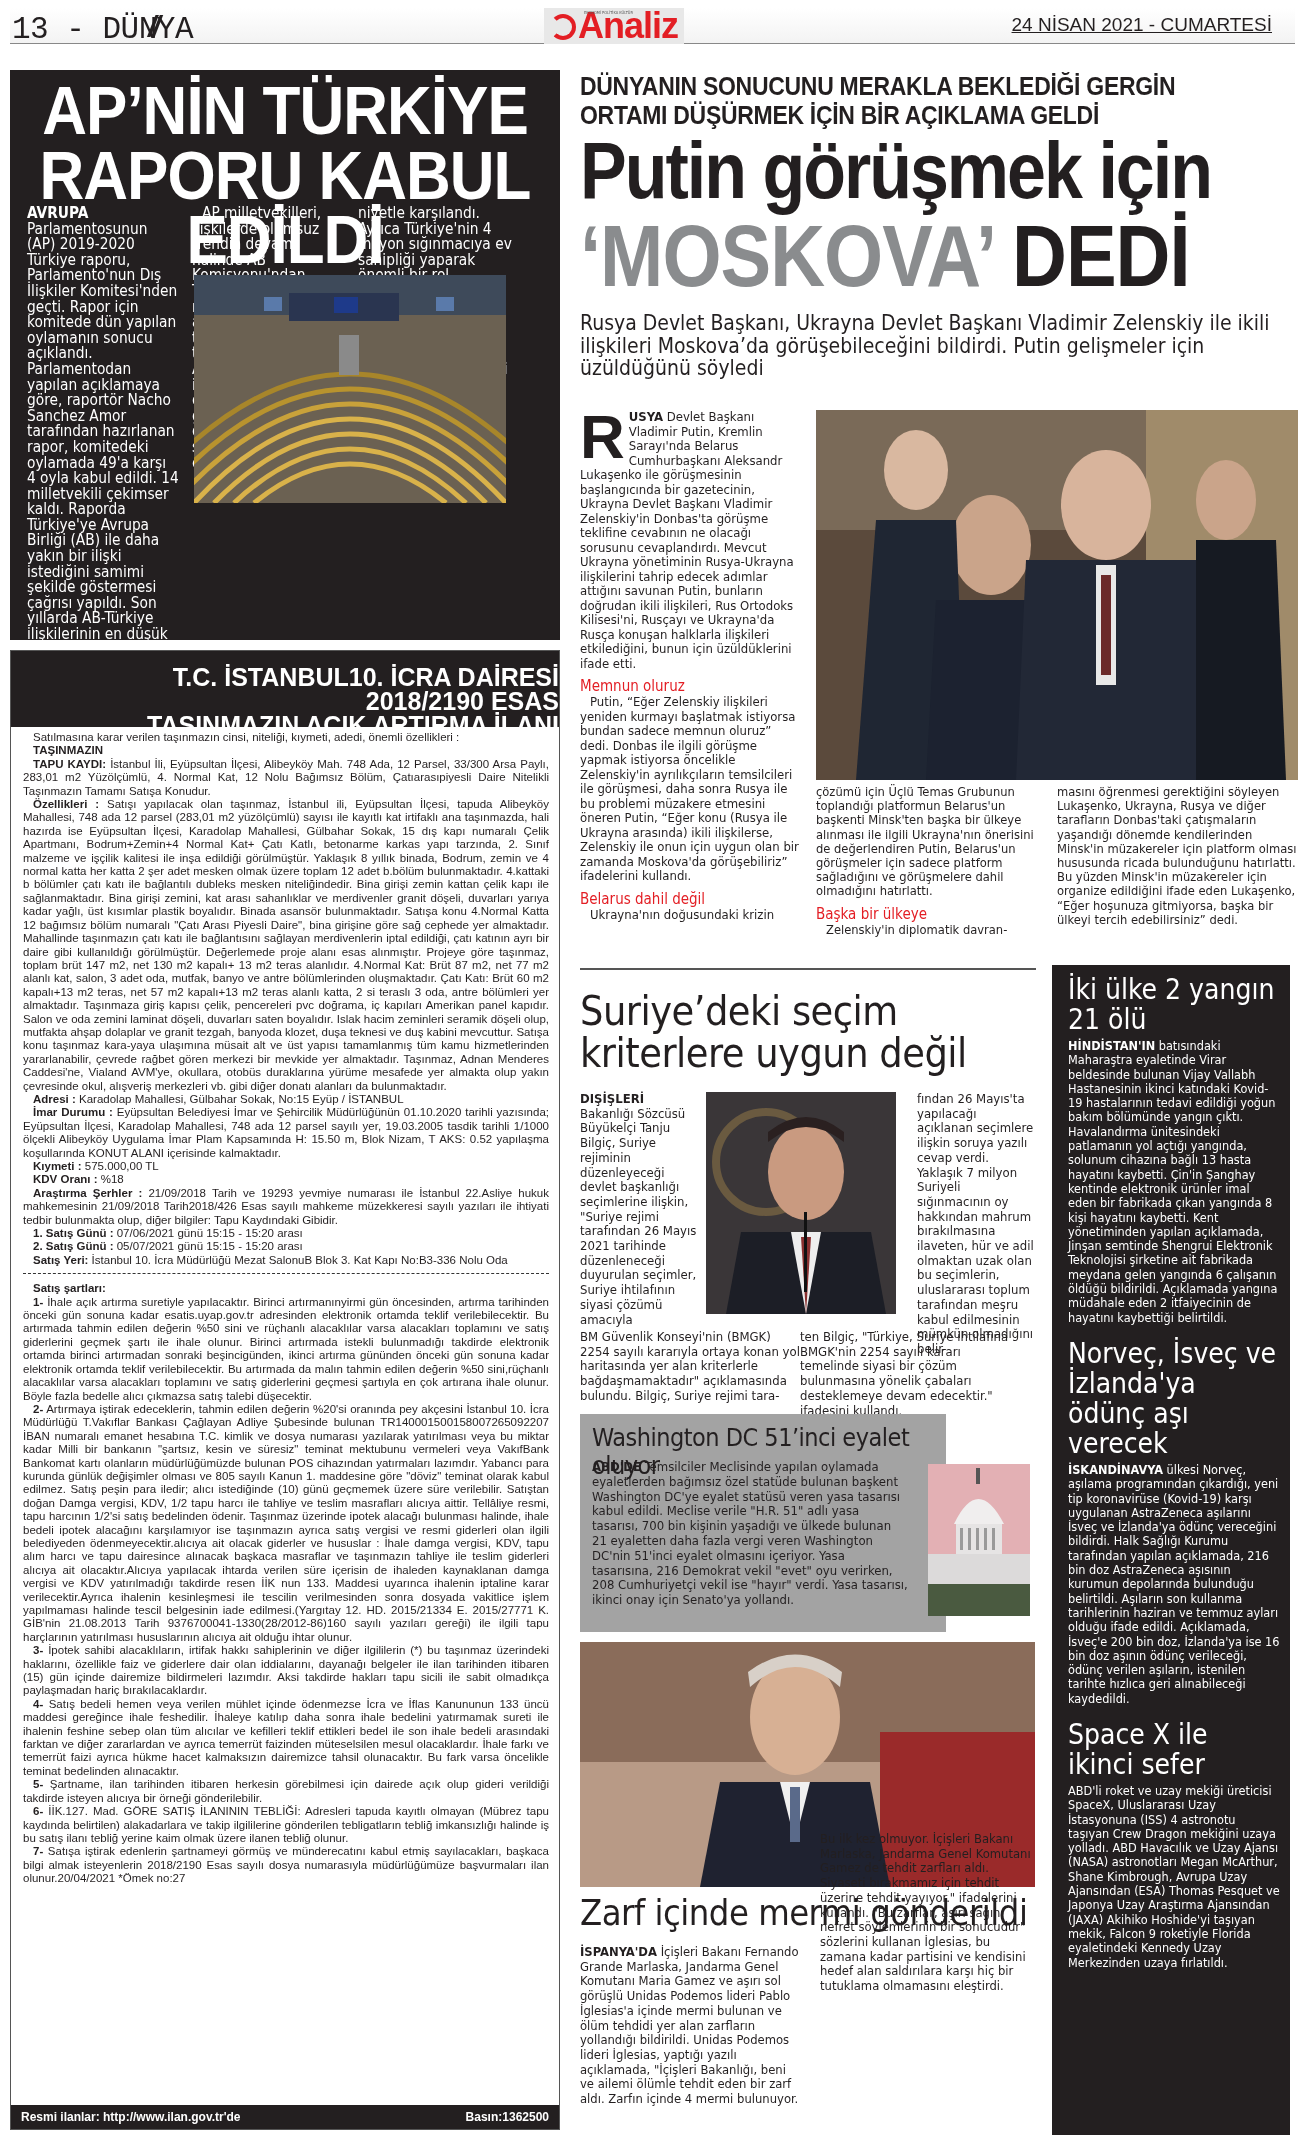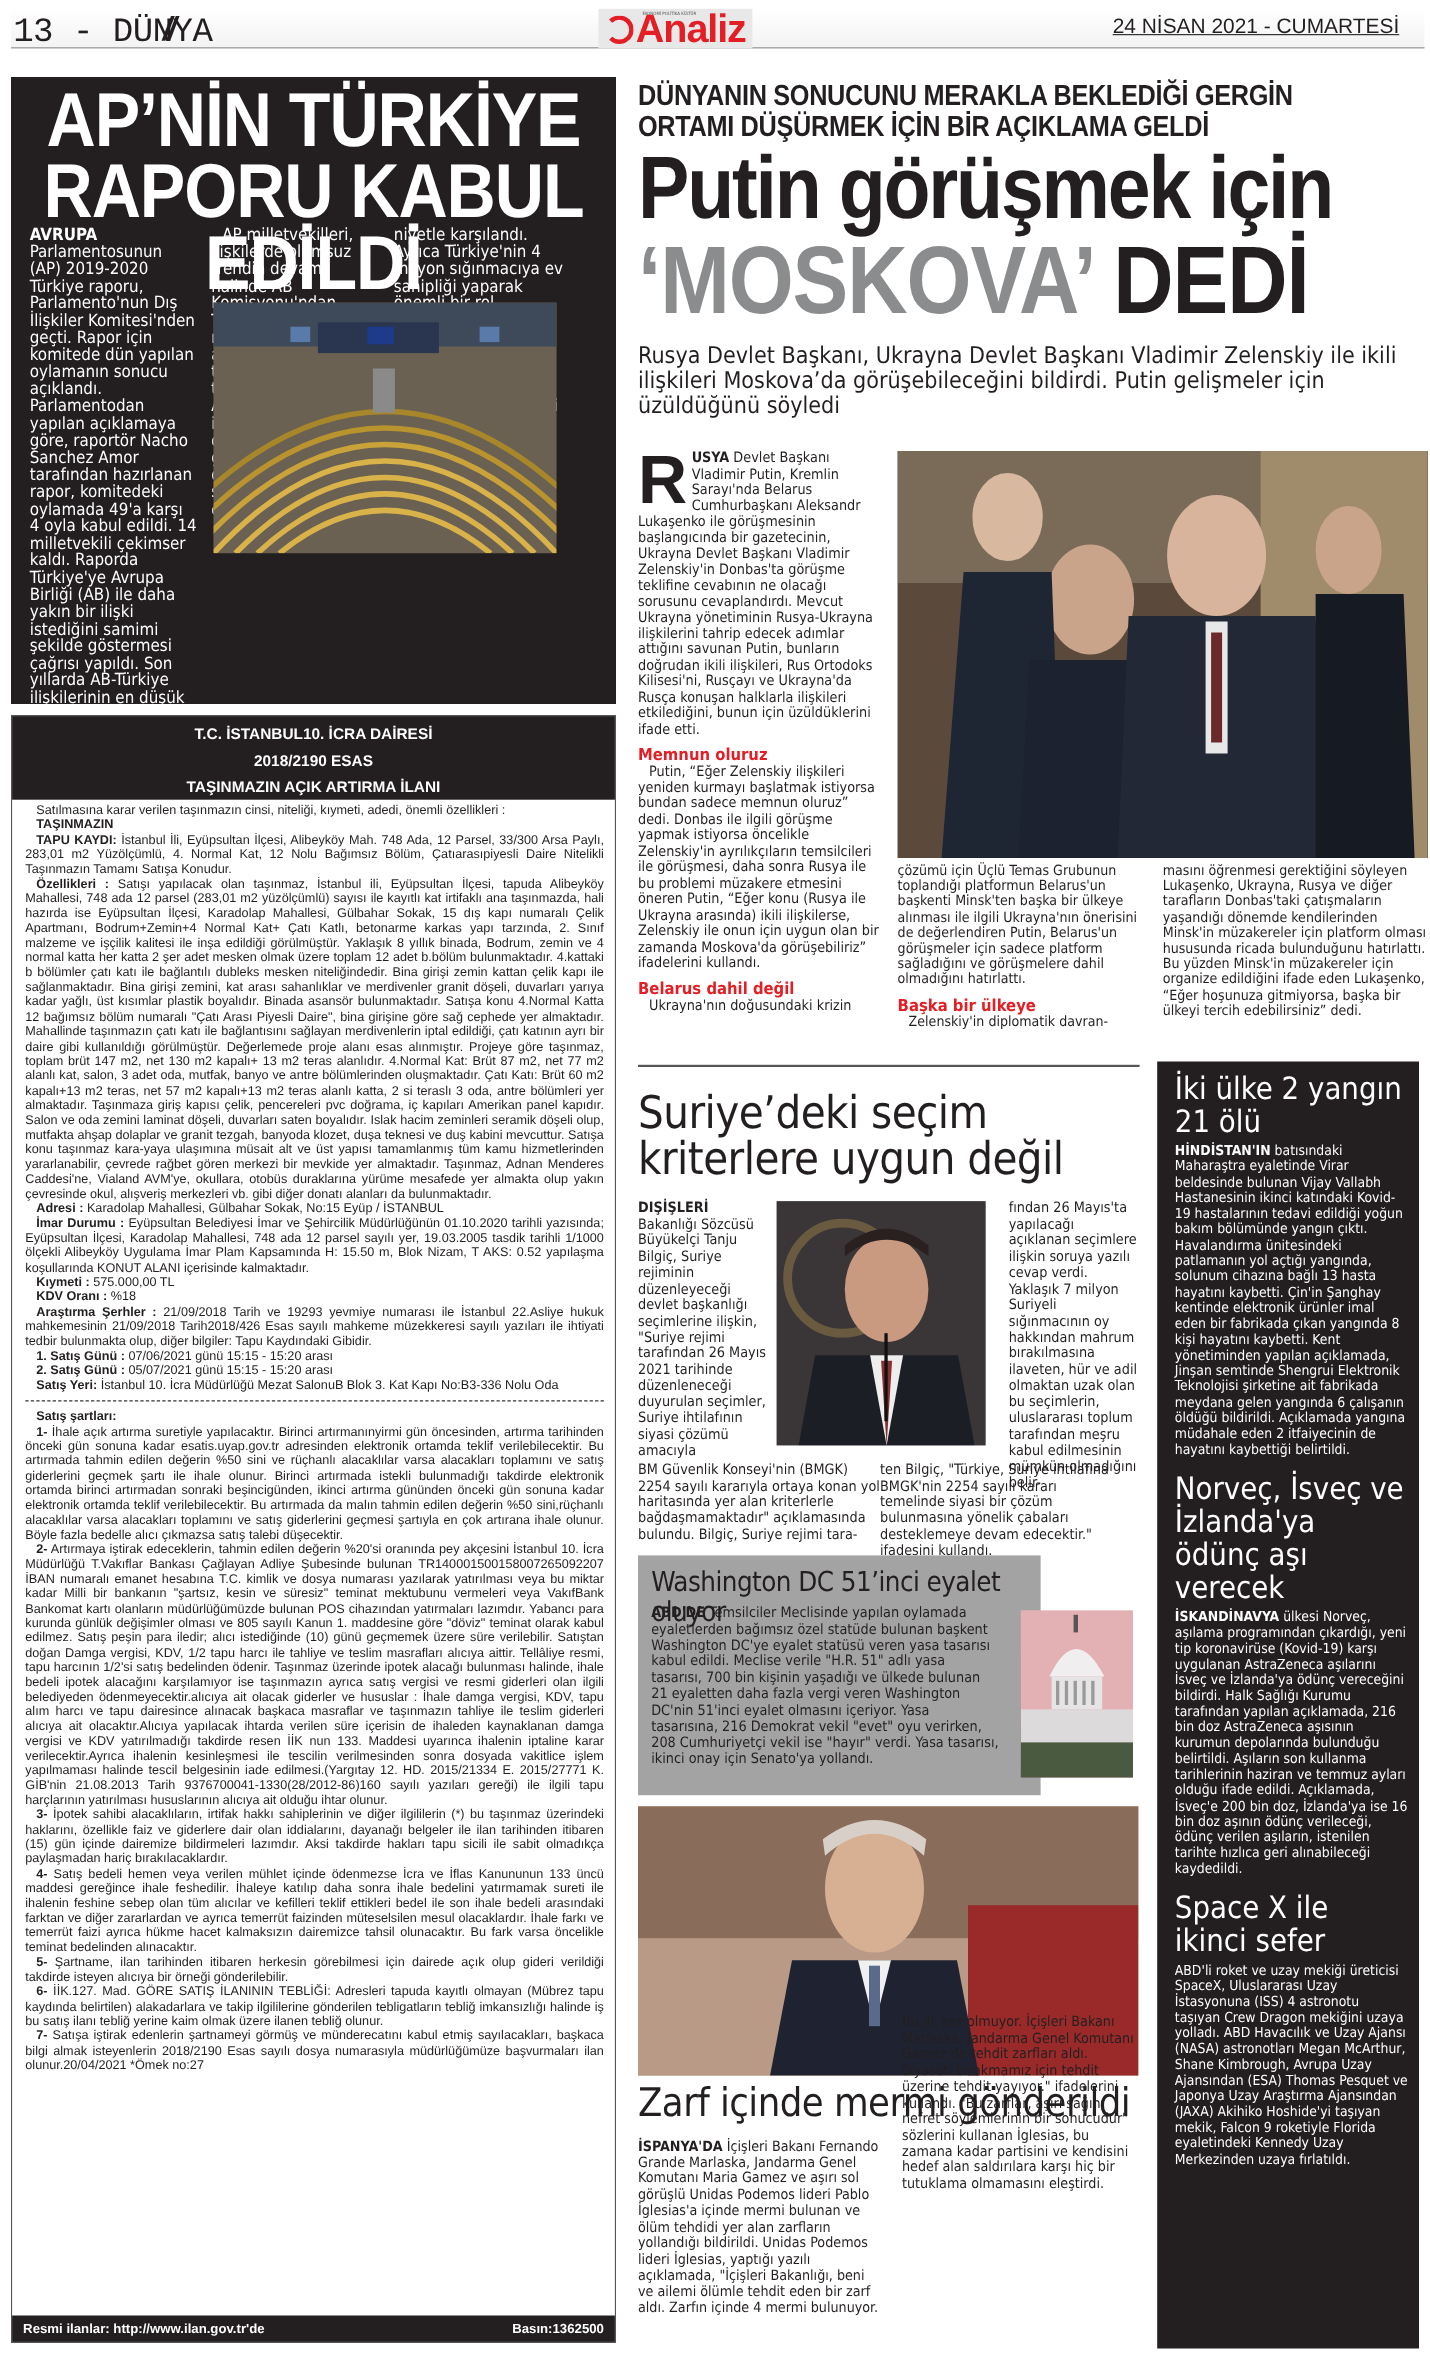--- a/index.html
+++ b/index.html
@@ -17,36 +17,36 @@
   
   #ap-box{left:10px;top:70px;width:550px;height:570px;background:#231f20;color:#fff}
   #ap-title{left:0;top:18px;width:550px;text-align:center;font-family:"Liberation Sans",sans-serif;font-weight:bold;font-size:62px;line-height:58px;letter-spacing:-1px;transform:scaleY(1.12)}
   .ap-col{font-size:15.3px;line-height:15.6px;color:#fff}
   #ap-col1{left:17px;top:136px;width:152px}
   #ap-col2{left:182px;top:136px;width:158px}
   #ap-col3{left:348px;top:136px;width:160px}
   #ap-photo{left:184px;top:205px;width:312px;height:228px;overflow:hidden;background:#5a4f3f}
   
   #legal{left:10px;top:650px;width:550px;height:1480px;border:1px solid #555;background:#fff}
-  #legal-head{left:0;top:0;width:100%;height:76px;background:#231f20;color:#fff;text-align:center;font-family:"Liberation Sans",sans-serif;font-weight:bold;font-size:14px;line-height:24px;padding-top:4px}
+  #legal-head{left:0;top:0;width:100%;height:76px;background:#231f20;color:#fff;text-align:right;font-family:"Liberation Sans",sans-serif;font-weight:bold;font-size:25px;line-height:24px;padding-top:14px}
   #legal-body{left:12px;top:80px;width:526px;font-family:"Liberation Sans",sans-serif;font-size:11.5px;line-height:13.4px;color:#231f20;text-align:justify}
   #legal-body p{text-indent:10px}
   #legal-body b{font-weight:bold}
   #legal-sep{border-top:1px dashed #333;margin:6px 0 8px}
   #legal-foot{left:0;bottom:0;width:100%;height:24px;background:#231f20;color:#fff;font-family:"Liberation Sans",sans-serif;font-weight:bold;font-size:12px;line-height:24px;padding:0 10px;display:flex;justify-content:space-between}
   
   #kicker{left:580px;top:72px;width:715px;font-family:"Liberation Sans",sans-serif;font-weight:bold;font-size:23px;line-height:25px;letter-spacing:-0.3px;color:#231f20;transform:scaleY(1.15);transform-origin:top left}
   #headline1{left:580px;top:130px;font-family:"Liberation Sans",sans-serif;font-weight:bold;font-size:70px;line-height:70px;letter-spacing:-2px;transform:scaleY(1.15);transform-origin:top left}
   #headline2{left:580px;top:212px;font-family:"Liberation Sans",sans-serif;font-weight:bold;font-size:76px;line-height:76px;letter-spacing:-1px;transform:scaleY(1.15);transform-origin:top left}
   #headline2 .grey{color:#8a8c8e}
   #deck{left:580px;top:312px;width:715px;font-size:21px;line-height:22.5px;color:#231f20}
   
   #putin-col1{left:580px;top:410px;width:220px;font-size:13px;line-height:14.5px;color:#231f20}
   .dropcap{float:left;font-family:"Liberation Sans",sans-serif;font-weight:bold;font-size:62px;line-height:50px;margin:2px 4px 0 0;color:#231f20}
-  .subhead{color:#e31e24;font-weight:bold;font-size:15px;line-height:18px;margin-top:6px}
+  .subhead{color:#e31e24;font-weight:normal;font-size:15px;line-height:18px;margin-top:6px}
   #putin-photo{left:816px;top:410px;width:482px;height:370px;overflow:hidden;background:#3a3a3a}
   .pcol{font-size:12.8px;line-height:14.2px;color:#231f20}
   #putin-col2{left:816px;top:785px;width:224px}
   #putin-col3{left:1057px;top:785px;width:240px}
   #rule1{left:580px;top:968px;width:456px;border-top:2px solid #555}
   
   #suriye-title{left:580px;top:990px;width:460px;font-size:41px;line-height:42px;color:#231f20;letter-spacing:-0.5px}
   #suriye-text{left:580px;top:1092px;width:455px;font-size:13px;line-height:14.7px;color:#231f20}
   #suriye-photo{left:706px;top:1092px;width:190px;height:222px;overflow:hidden;background:#3d3b3c}
   

